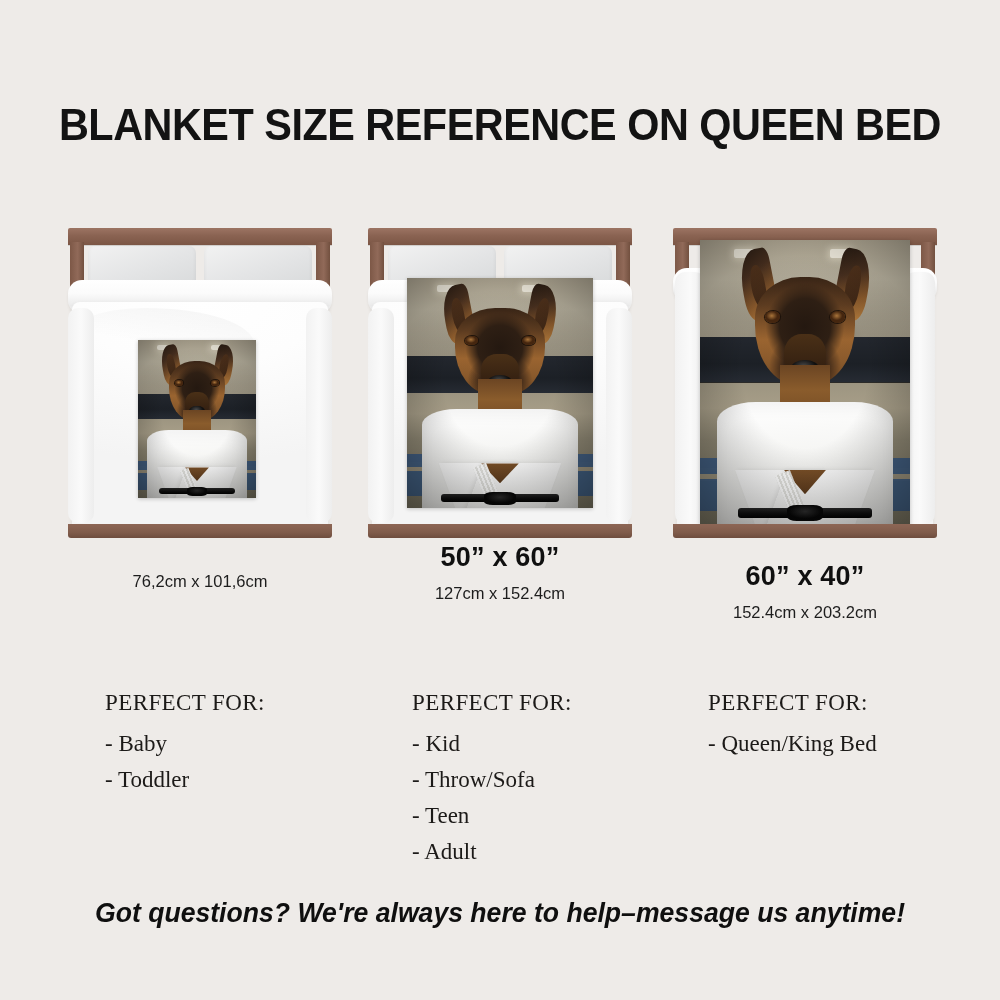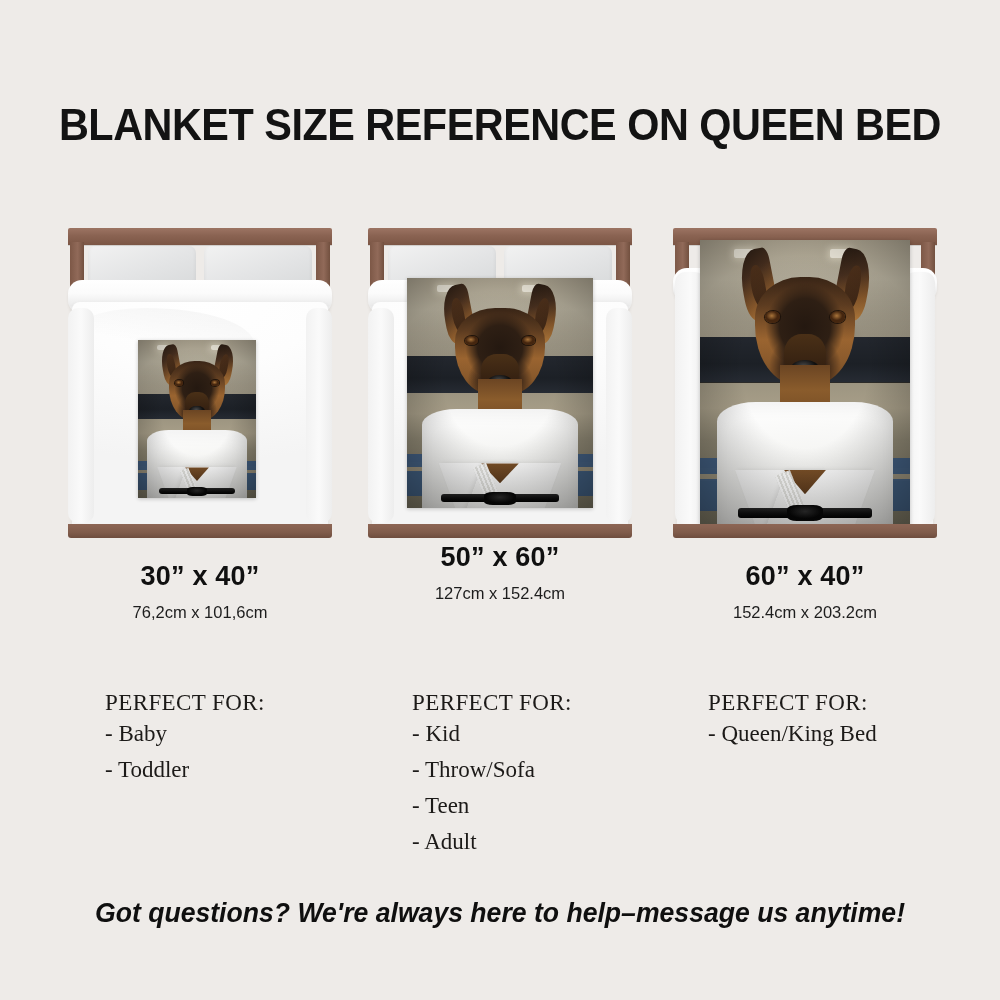--- a/index.html
+++ b/index.html
@@ -302,20 +302,21 @@
     position: absolute;
     font-family: "Liberation Serif", serif;
     color: #1c1a18;
   }
   .pf-0 { left: 105px; top: 690px; }
   .pf-1 { left: 412px; top: 690px; }
   .pf-2 { left: 708px; top: 690px; }
   .pf-title {
     font-size: 23px;
     letter-spacing: 0.4px;
+    margin-bottom: 10px;
   }
   .pf-item {
     font-size: 23px;
     line-height: 36px;
     white-space: nowrap;
   }
 
   
   .footer {
     position: absolute;
@@ -390,21 +391,20 @@
             </div>
           </div>
           <div class="vignette"></div>
         </div>
       </div>
 
       <div class="footboard" style="left:8px;top:296px;width:264px;height:14px;"></div>
     </div>
 
     <div class="size-block" style="top:333px;">
-      <div class="size-in">30” x 40”</div>
       <div class="size-cm">76,2cm x 101,6cm</div>
     </div>
   </div>
 
   <div class="col col-1">
     <div class="bed" style="width:280px;height:325px;">
       <div class="headboard" style="left:8px;top:0;width:264px;height:17px;"></div>
       <div class="post" style="left:10px;top:14px;width:14px;height:60px;"></div>
       <div class="post" style="right:10px;top:14px;width:14px;height:60px;"></div>
       <div class="pillow" style="left:28px;top:18px;width:108px;height:44px;"></div>

